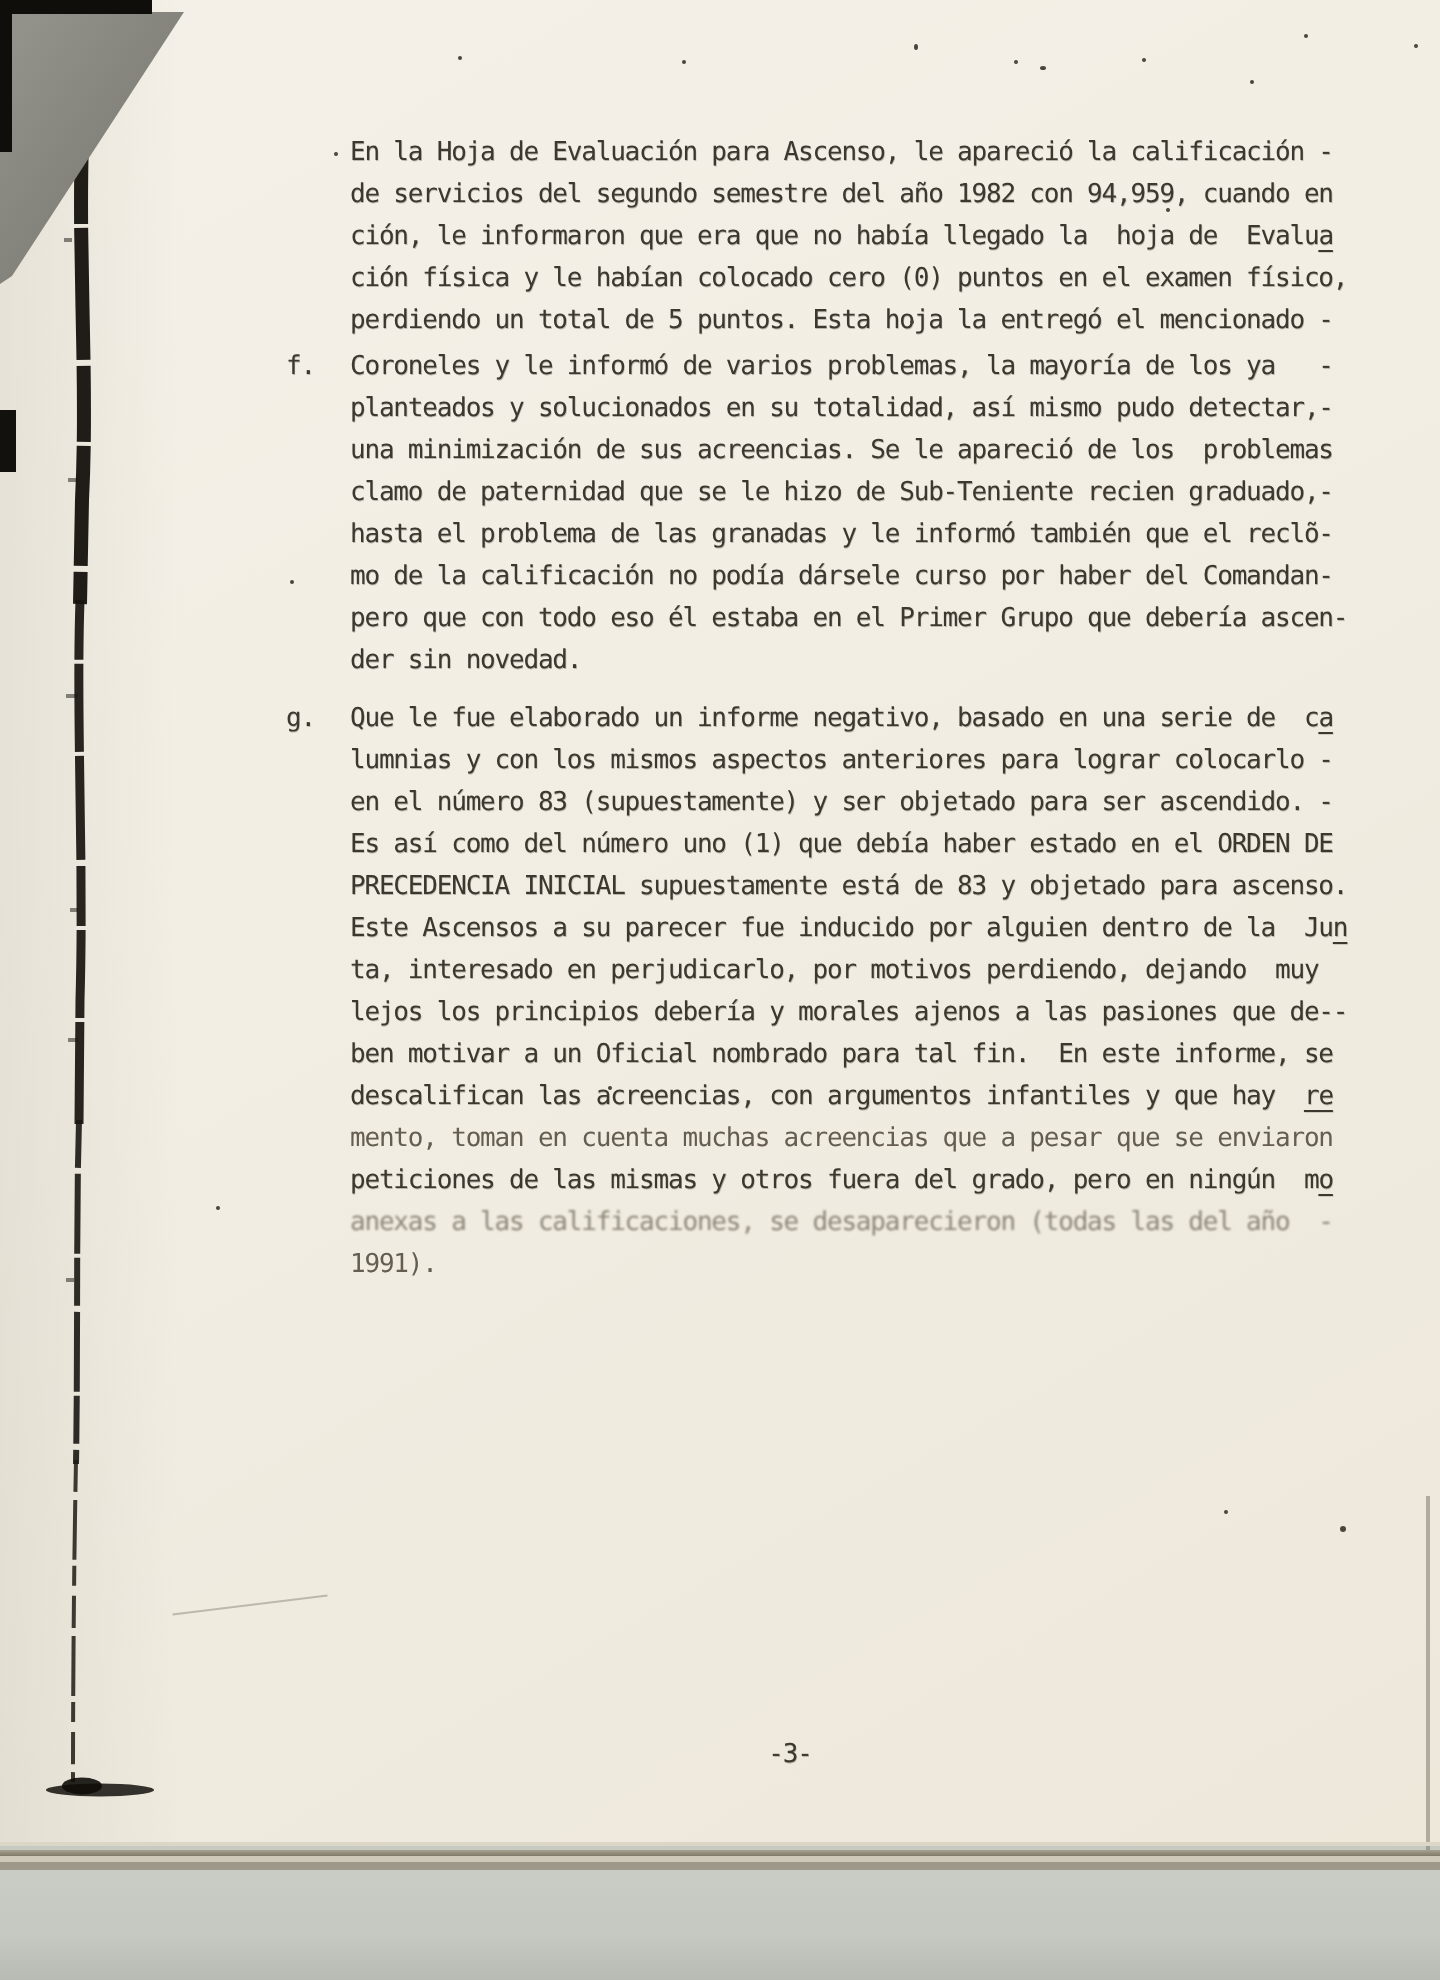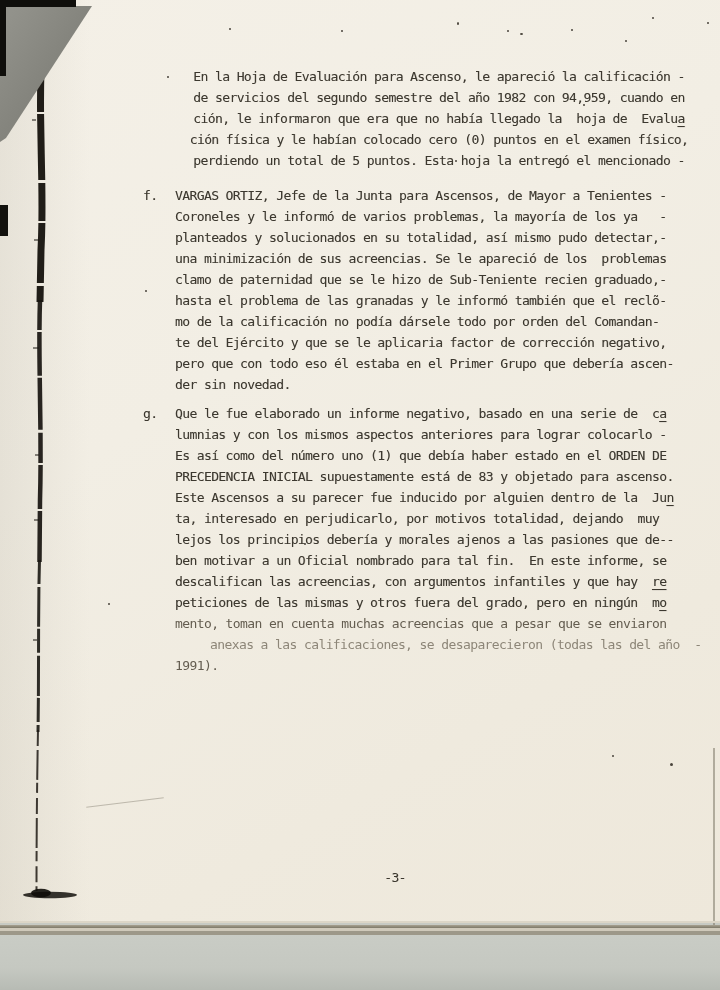--- a/index.html
+++ b/index.html
@@ -49,28 +49,28 @@
   
   .speck{position:absolute;background:#4a453c;border-radius:50%;}
   
   .text-block{
     position:absolute;left:143px;top:66px;width:560px;
     color:#3c382f;
     font-size:13px;line-height:21px;letter-spacing:-0.6px;
     text-shadow:.3px .3px 0 rgba(45,40,32,.28);
   }
   .para{display:flex;}
-  .para.mb-p1{margin-bottom:14px;text-align:center;}
+  .para.mb-p1{margin-bottom:2px;}
   .para.mb-f{margin-bottom:8px;}
   .para-label{width:32px;flex:none;}
   .para-lines{flex:1;}
   .line{white-space:pre;}
   .line .ul{text-decoration:underline;text-underline-offset:3px;text-decoration-thickness:1.2px;}
   .line.fade1{color:#645d50;text-shadow:none;filter:blur(.2px);}
-  .line.fade2{color:#8d created;margin-left:35px;}
+  .line.fade2{color:#8d created;}
   .line.fade2{color:#8d8678;text-shadow:none;filter:blur(.45px);}
   .page-number{
     position:absolute;left:320px;top:870px;width:150px;text-align:center;
     color:#3c382f;font-size:13px;letter-spacing:-0.6px;
     text-shadow:.3px .3px 0 rgba(45,40,32,.28);
   }
 </style>
 </head>
 <body>
 
@@ -108,46 +108,45 @@
         <div class="line"><span>En la Hoja de Evaluación para Ascenso, le apareció la calificación -</span></div>
         <div class="line"><span>de servicios del segundo semestre del año 1982 con 94,959, cuando en</span></div>
         <div class="line"><span>ción, le informaron que era que no había llegado la  hoja de  Evalu</span><span class="ul">a</span></div>
         <div class="line"><span>ción física y le habían colocado cero (0) puntos en el examen físico,</span></div>
         <div class="line"><span>perdiendo un total de 5 puntos. Esta hoja la entregó el mencionado -</span></div>
       </div>
     </div>
     <div class="para mb-f">
       <div class="para-label">f.</div>
       <div class="para-lines">
-        <div class="line"><span>VARGAS ORTIZ, Jefe de la Junta para Ascensos, de Mayor a Tenientes -</span></div>
         <div class="line"><span>Coroneles y le informó de varios problemas, la mayoría de los ya   -</span></div>
         <div class="line"><span>planteados y solucionados en su totalidad, así mismo pudo detectar,-</span></div>
         <div class="line"><span>una minimización de sus acreencias. Se le apareció de los  problemas</span></div>
         <div class="line"><span>clamo de paternidad que se le hizo de Sub-Teniente recien graduado,-</span></div>
         <div class="line"><span>hasta el problema de las granadas y le informó también que el reclõ-</span></div>
-        <div class="line"><span>mo de la calificación no podía dársele todo por orden del Comandan-</span></div>
-        <div class="line"><span>te del Ejército y que se le aplicaria factor de corrección negativo,</span></div>
+        <div class="line"><span>mo de la calificación no podía dársele curso por haber del Comandan-</span></div>
         <div class="line"><span>pero que con todo eso él estaba en el Primer Grupo que debería ascen-</span></div>
         <div class="line"><span>der sin novedad.</span></div>
       </div>
     </div>
     <div class="para">
       <div class="para-label">g.</div>
       <div class="para-lines">
         <div class="line"><span>Que le fue elaborado un informe negativo, basado en una serie de  c</span><span class="ul">a</span></div>
         <div class="line"><span>lumnias y con los mismos aspectos anteriores para lograr colocarlo -</span></div>
+        <div class="line"><span>en el número 83 (supuestamente) y ser objetado para ser ascendido. -</span></div>
         <div class="line"><span>Es así como del número uno (1) que debía haber estado en el ORDEN DE</span></div>
         <div class="line"><span>PRECEDENCIA INICIAL supuestamente está de 83 y objetado para ascenso.</span></div>
         <div class="line"><span>Este Ascensos a su parecer fue inducido por alguien dentro de la  Ju</span><span class="ul">n</span></div>
-        <div class="line"><span>ta, interesado en perjudicarlo, por motivos totalidad, dejando  muy</span></div>
+        <div class="line"><span>ta, interesado en perjudicarlo, por motivos perdiendo, dejando  muy</span></div>
         <div class="line"><span>lejos los principios debería y morales ajenos a las pasiones que de--</span></div>
         <div class="line"><span>ben motivar a un Oficial nombrado para tal fin.  En este informe, se</span></div>
         <div class="line"><span>descalifican las acreencias, con argumentos infantiles y que hay  </span><span class="ul">re</span></div>
+        <div class="line fade1"><span>mento, toman en cuenta muchas acreencias que a pesar que se enviaron</span></div>
         <div class="line"><span>peticiones de las mismas y otros fuera del grado, pero en ningún  m</span><span class="ul">o</span></div>
-        <div class="line fade1"><span>mento, toman en cuenta muchas acreencias que a pesar que se enviaron</span></div>
         <div class="line fade2"><span>anexas a las calificaciones, se desaparecieron (todas las del año  -</span></div>
         <div class="line fade1"><span>1991).</span></div>
       </div>
     </div>
   </div>
 
 <div class="page-number">-3-</div>
 
 <div class="speck" style="left: 167px; top: 76px; width: 2px; height: 2px;"></div>
 <div class="speck" style="left: 229px; top: 28px; width: 2px; height: 2px;"></div>

